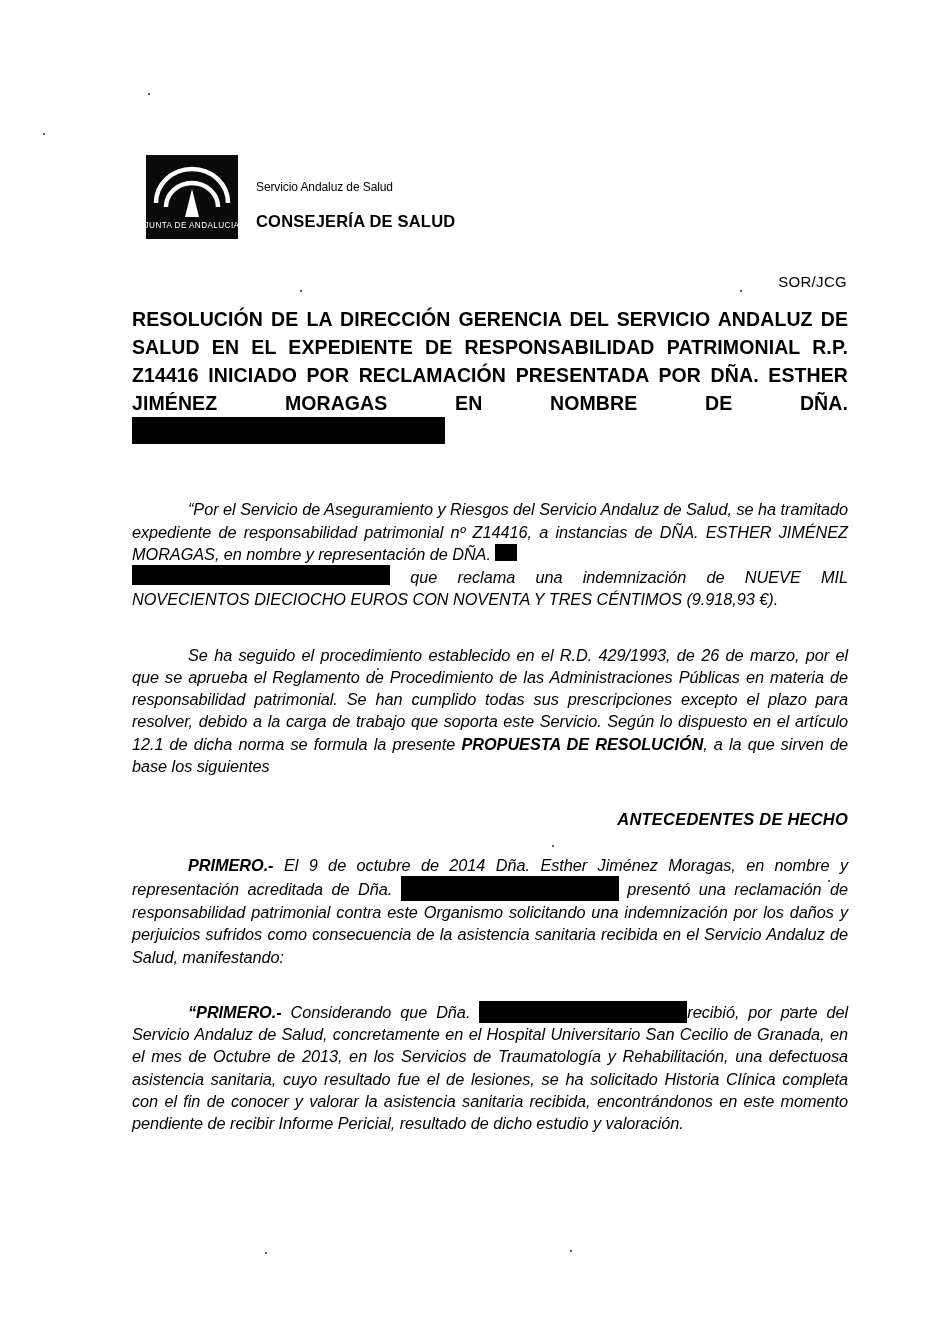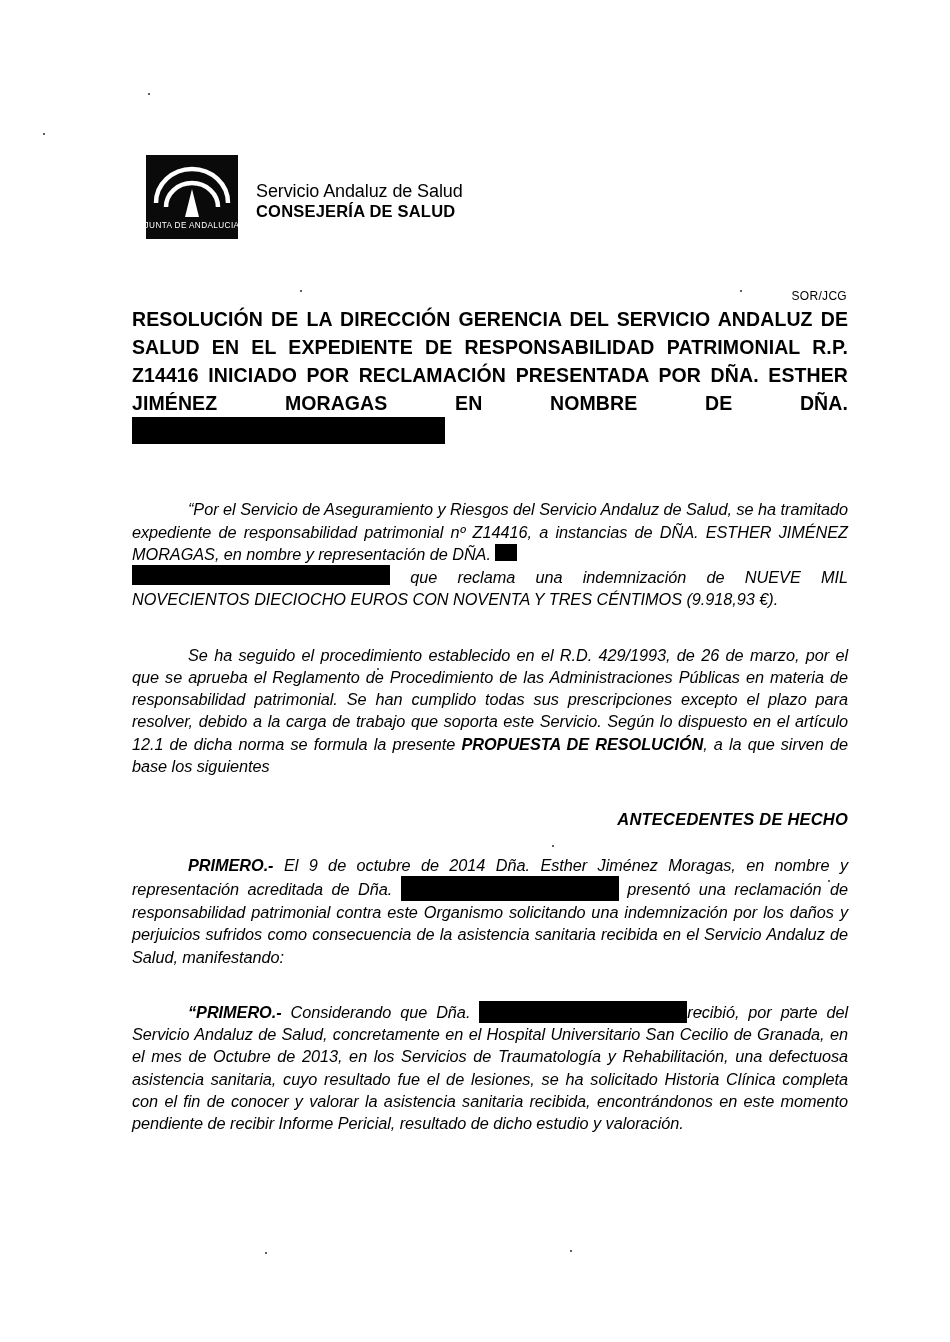--- a/index.html
+++ b/index.html
@@ -32,38 +32,38 @@
     position: relative;
     flex: 0 0 auto;
   }
   .emblem svg { display: block; width: 92px; height: 84px; }
   .letterhead-text {
     margin-left: 18px;
     padding-top: 26px;
     line-height: 1.12;
   }
   .lh-line1 {
-    font-size: 18px;
+    font-size: 12px;
     letter-spacing: -0.1px;
     white-space: nowrap;
   }
   .lh-line2 {
     font-size: 16.5px;
     font-weight: bold;
     letter-spacing: 0.2px;
     white-space: nowrap;
-    margin-top: 1px;
+    margin-top: 18px;
   }
 
   
   .refcode {
     position: absolute;
     right: 103px;
-    top: 289px;
-    font-size: 12px;
+    top: 273px;
+    font-size: 15px;
     letter-spacing: 0.3px;
   }
 
   
   .col {
     position: absolute;
     left: 132px;
     top: 305px;
     width: 716px;
   }

